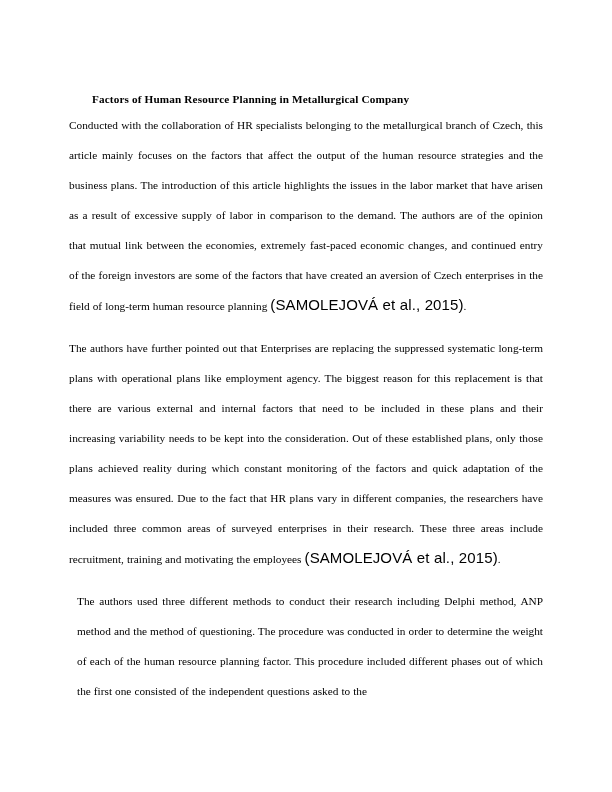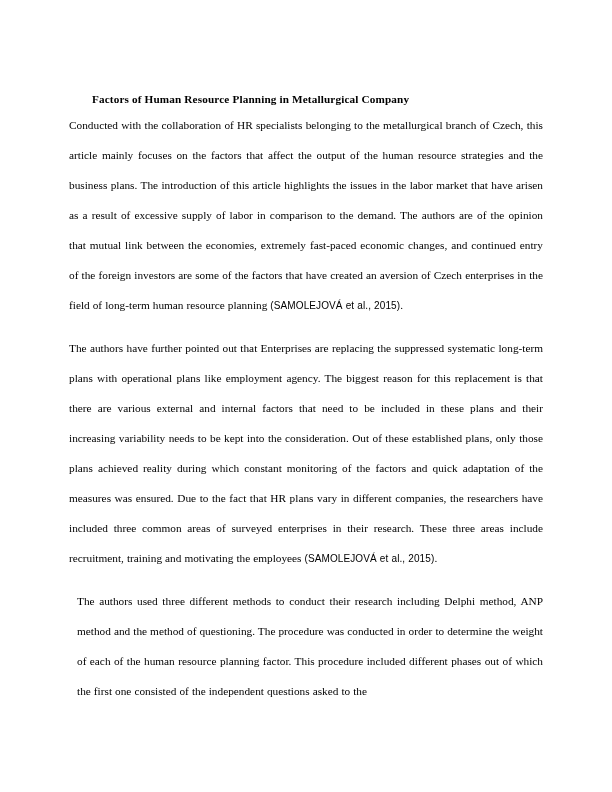--- a/index.html
+++ b/index.html
@@ -71,21 +71,21 @@
     word-spacing: 0.2px;
   }
   p.para:last-child {
     margin-bottom: 0;
     margin-left: 8px;
   }
 
   
   .citation {
     font-family: "Liberation Sans", "DejaVu Sans", sans-serif;
-    font-size: 10px;
+    font-size: 15px;
     letter-spacing: 0.1px;
     color: #000000;
   }
 </style>
 </head>
 <body>
 
 <div class="page">
 
   <div class="content">

